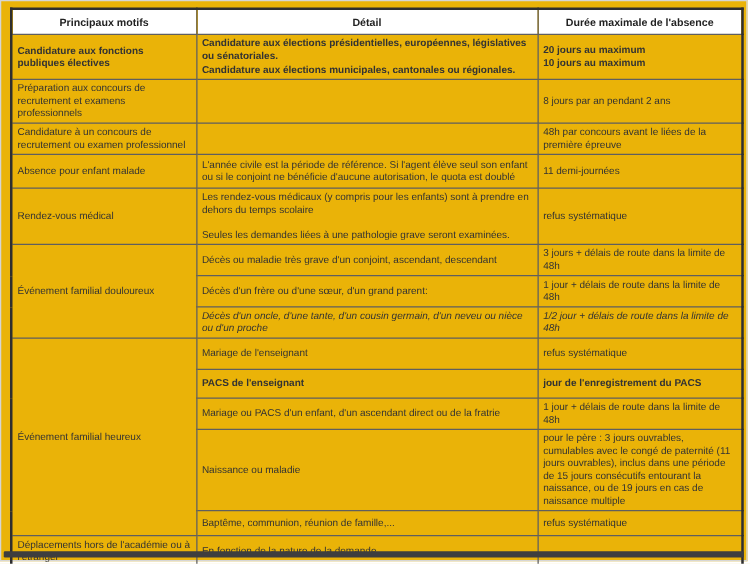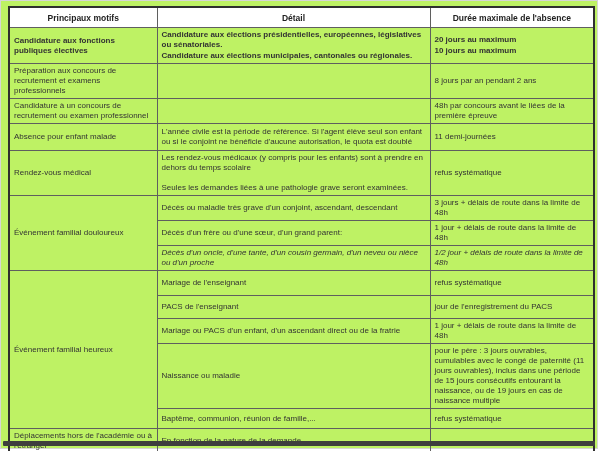--- a/index.html
+++ b/index.html
@@ -2,21 +2,21 @@
 <html><head>
 <meta charset="utf-8">
 <style>
   html,body{margin:0;padding:0;background:#ffffff;}
   body{
     width:600px;height:451px;overflow:hidden;
     font-family:"Liberation Sans","DejaVu Sans",sans-serif;
   }
   .frame{
     position:relative;width:598px;height:449px;box-sizing:border-box;
-    border:1px solid #d6d6d6;background:#bef264;
+    border:1px solid #d6d6d6;background:#eab308;
   }
   .frame-shadow{
     position:absolute;left:2px;right:2px;bottom:2px;height:5px;
     background:#3e3e3e;border-radius:1px;
   }
   table.absence{
     position:absolute;left:7px;top:5px;width:585px;
     border-collapse:collapse;table-layout:fixed;
     border:2px solid #2f2f2f;
   }
@@ -137,21 +137,21 @@
           <td class="motif" rowspan="5">
             <div class="cell-line">Événement familial heureux</div>
           </td>
           <td class="detail">
             <div class="cell-line">Mariage de l'enseignant</div>
           </td>
           <td class="duree">
             <div class="cell-line">refus systématique</div>
           </td>
         </tr>
-        <tr style="height: 23px;">
+        <tr style="height: 23px; font-weight: bold;">
           <td class="detail">
             <div class="cell-line">PACS de l'enseignant</div>
           </td>
           <td class="duree">
             <div class="cell-line">jour de l'enregistrement du PACS</div>
           </td>
         </tr>
         <tr style="height: 22px;">
           <td class="detail">
             <div class="cell-line">Mariage ou PACS d'un enfant, d'un ascendant direct ou de la fratrie</div>

